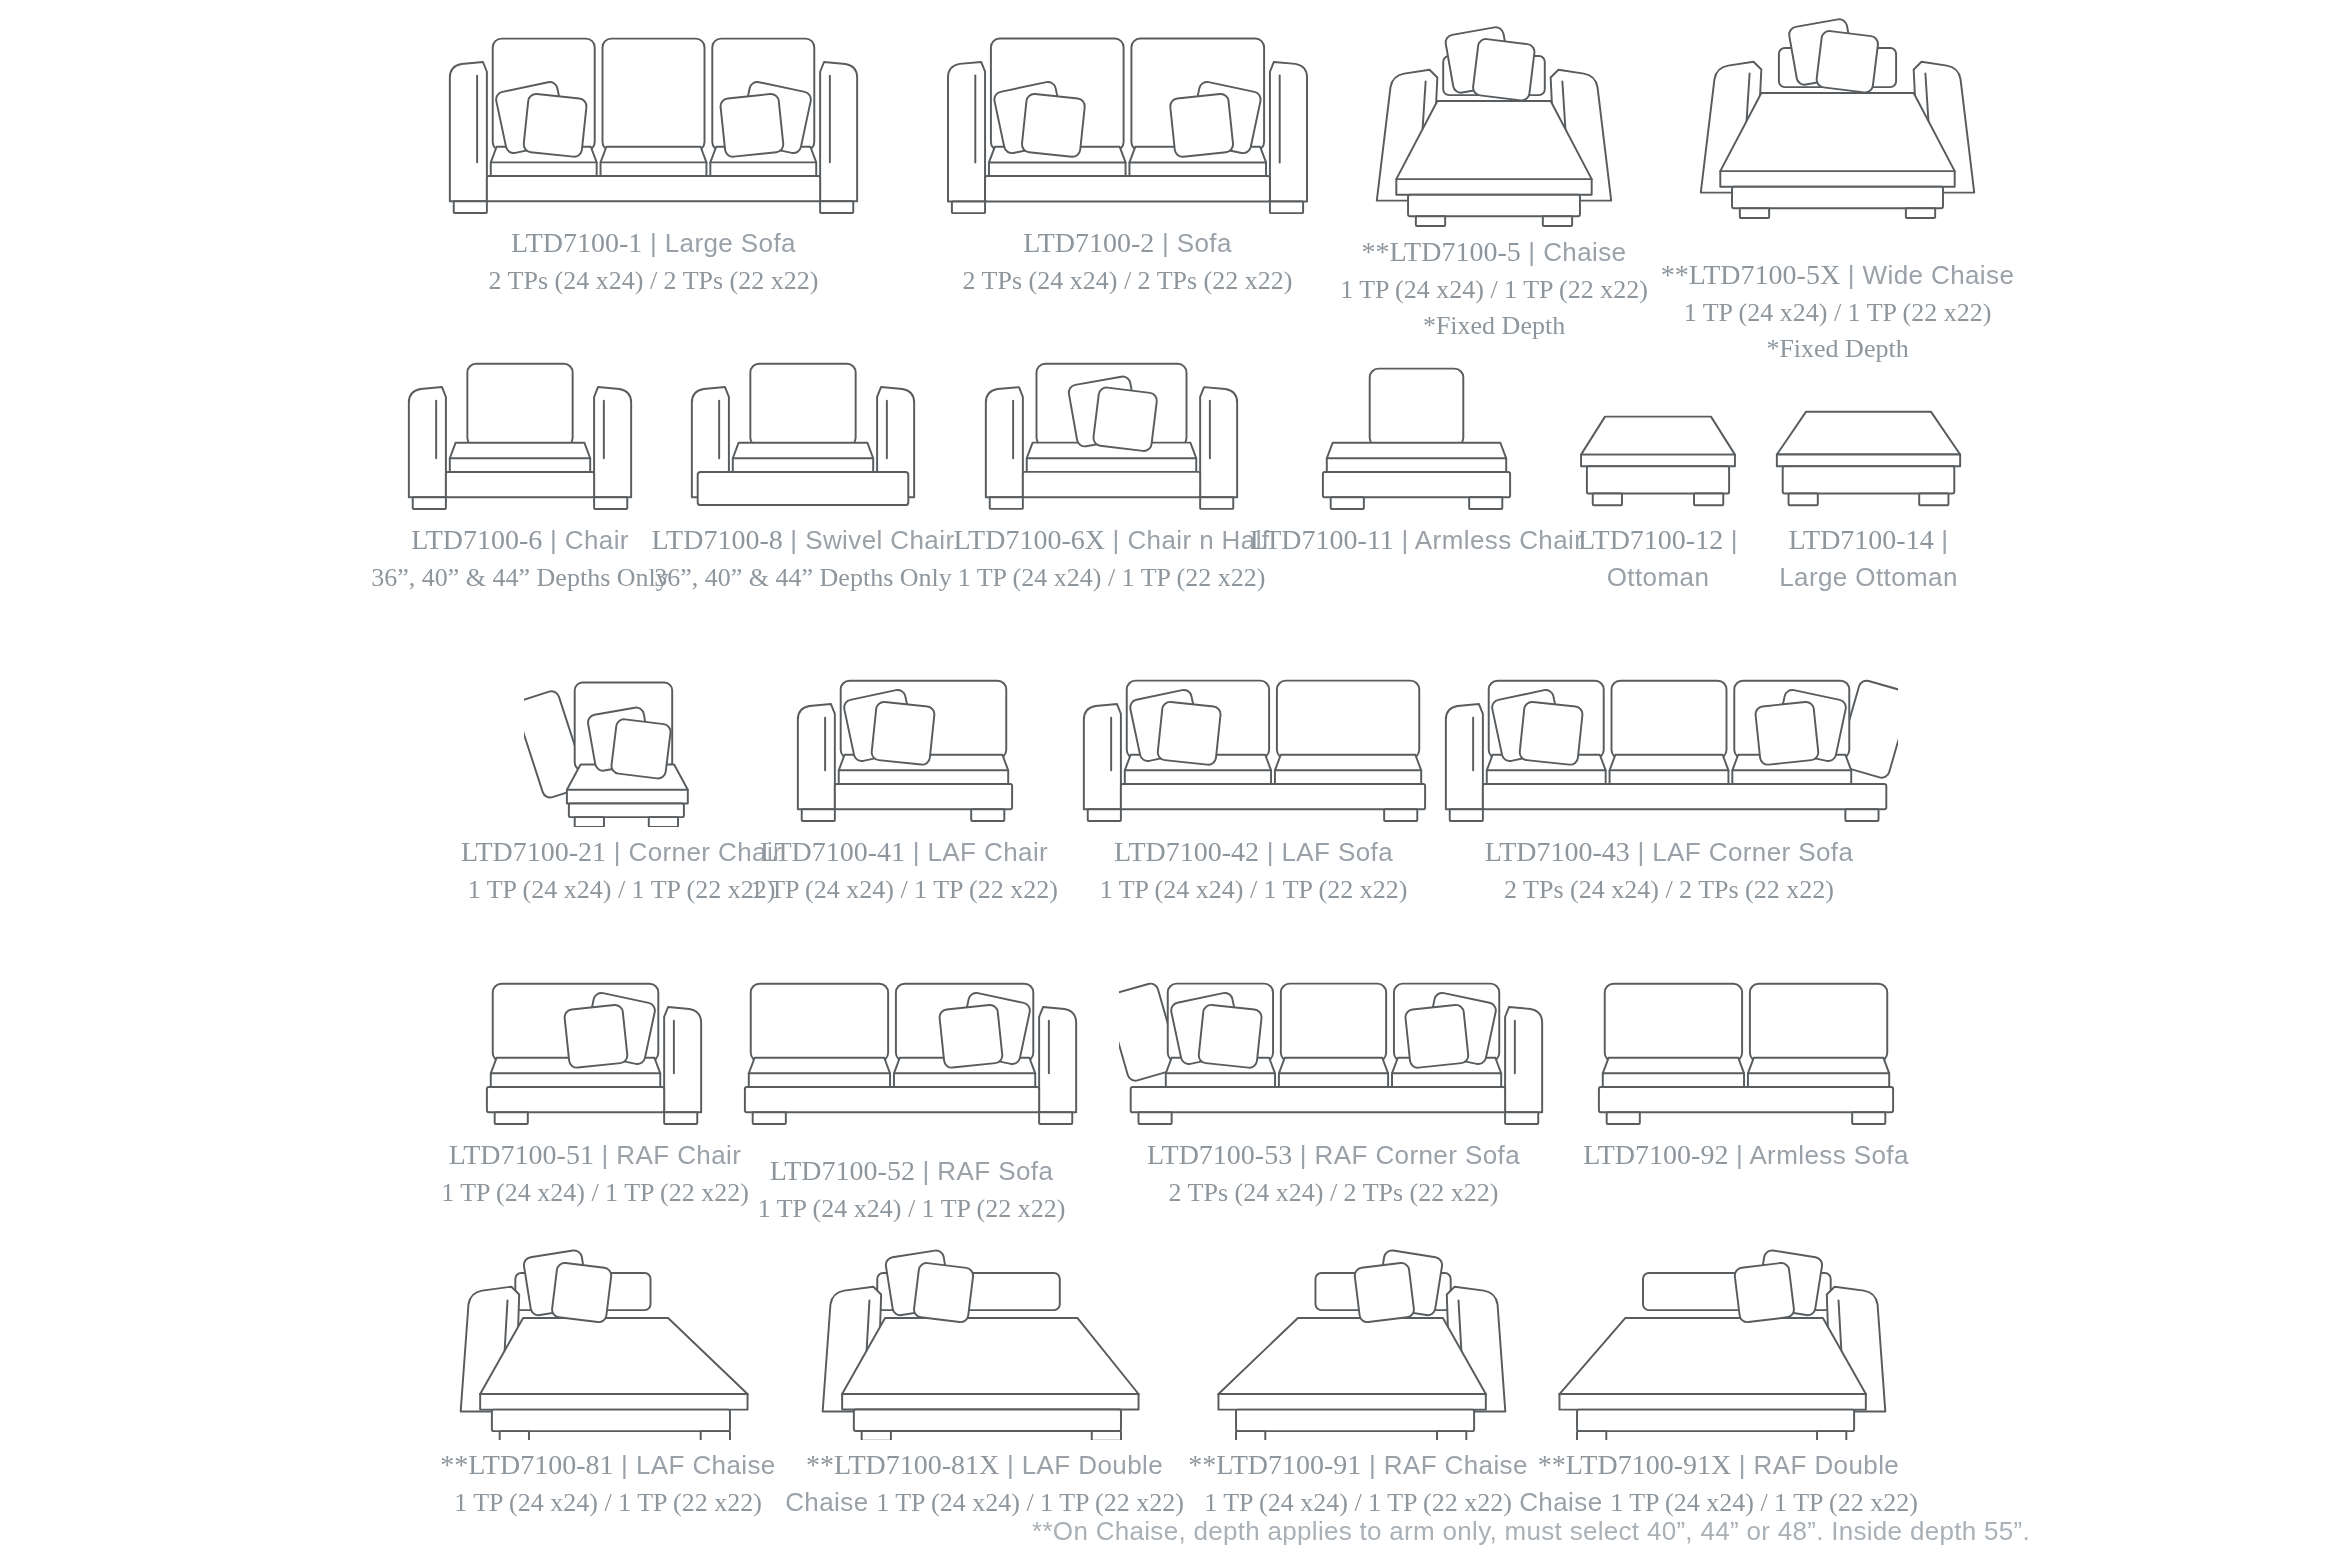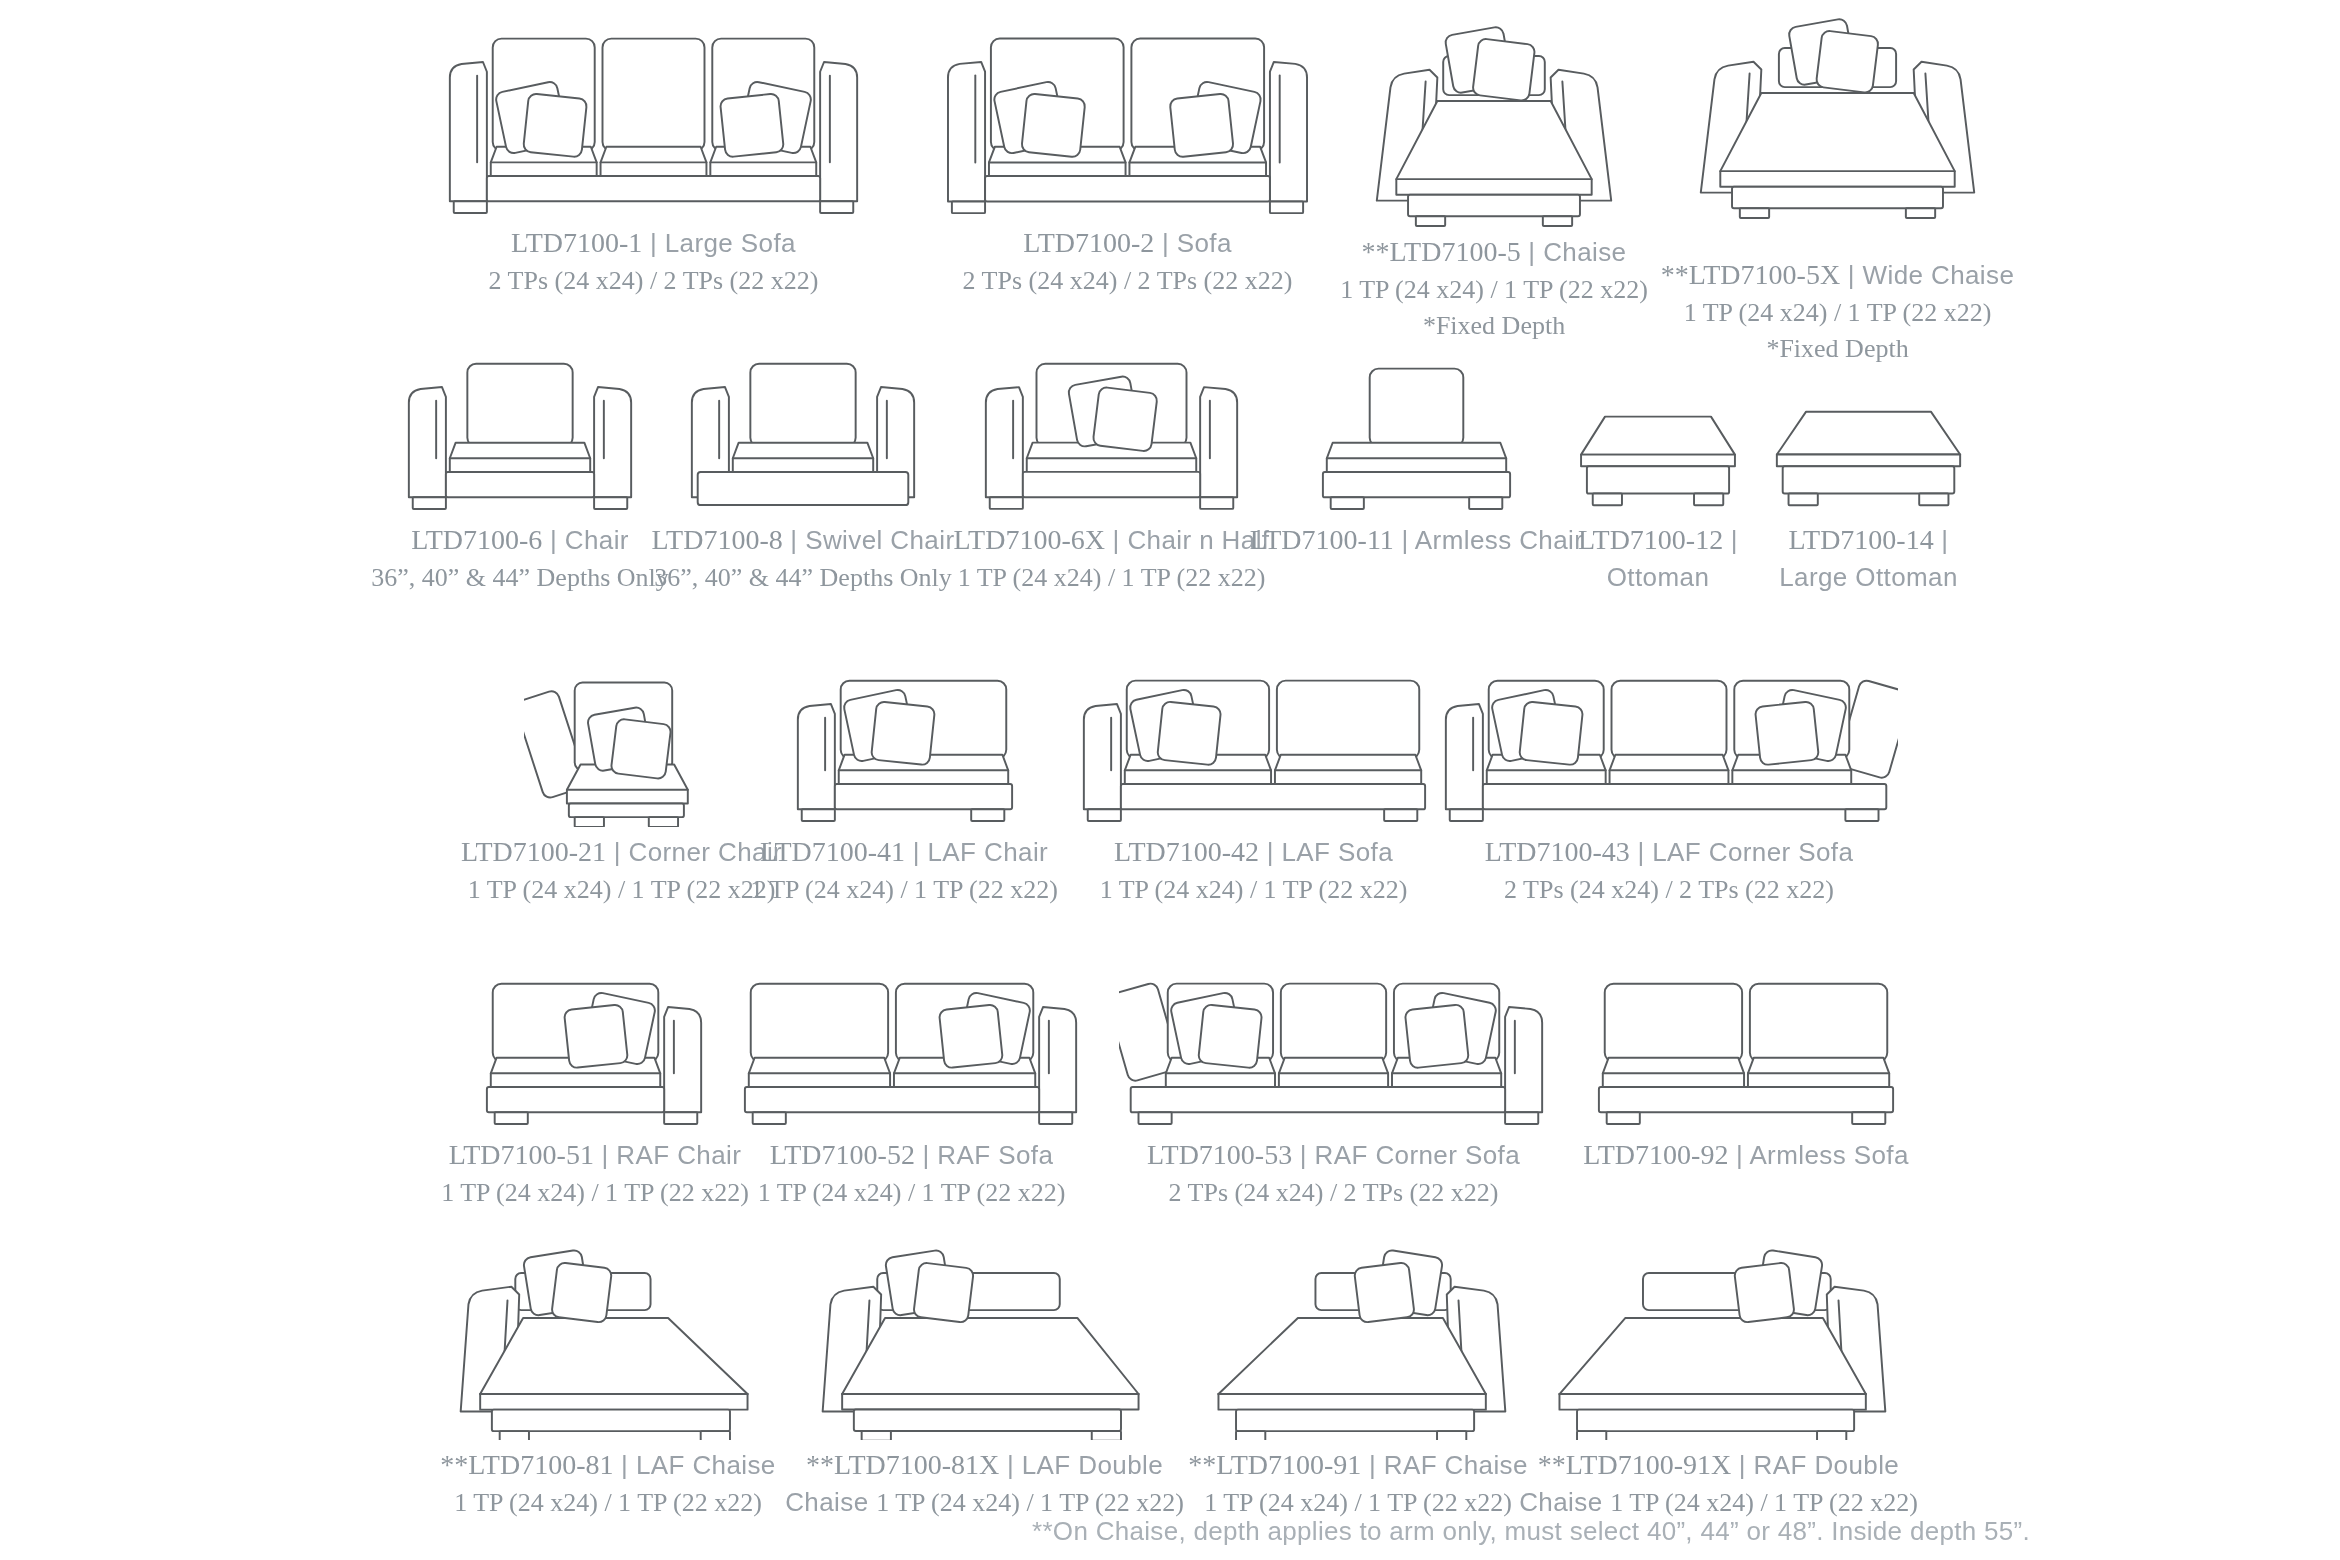--- a/index.html
+++ b/index.html
@@ -430,21 +430,21 @@
                   </g>
                 </g>
               </g>
             </svg>
           </div>
           <div class="label">
             <div class="l1"><span class="serif">LTD7100-51</span><span class="sans"> | </span><span class="sans">RAF Chair</span></div>
             <div class="l2"><span class="serif">1 TP (24 x24) / 1 TP (22 x22)</span></div>
           </div>
         </div>
-        <div class="item" style="left: 741px; top: 958px; width: 341px;">
+        <div class="item" style="left: 741px; top: 958px; width: 341px; gap: 16px;">
           <div class="art" style="height: 172px;">
             <svg width="341" height="166" viewBox="0 0 350 170" xmlns="http://www.w3.org/2000/svg">
               <g fill="#ffffff" stroke="#585c5f" stroke-width="2" stroke-linejoin="round" stroke-linecap="round">
                 <g transform="translate(350 0) scale(-1 1)">
                   <rect x="50" y="20" width="141" height="80" rx="9"></rect>
                   <rect x="199" y="20" width="141" height="80" rx="9"></rect>
                   <path d="M6 152 L6 60 Q6 48 18 46 L40 44 L44 54 L44 152 Z"></path>
                   <line x1="34" y1="58" x2="34" y2="112" fill="none"></line>
                   <path d="M54 96 L187 96 L193 112 L193 126 L48 126 L48 112 Z"></path>
                   <line x1="48" y1="112" x2="193" y2="112" fill="none"></line>

